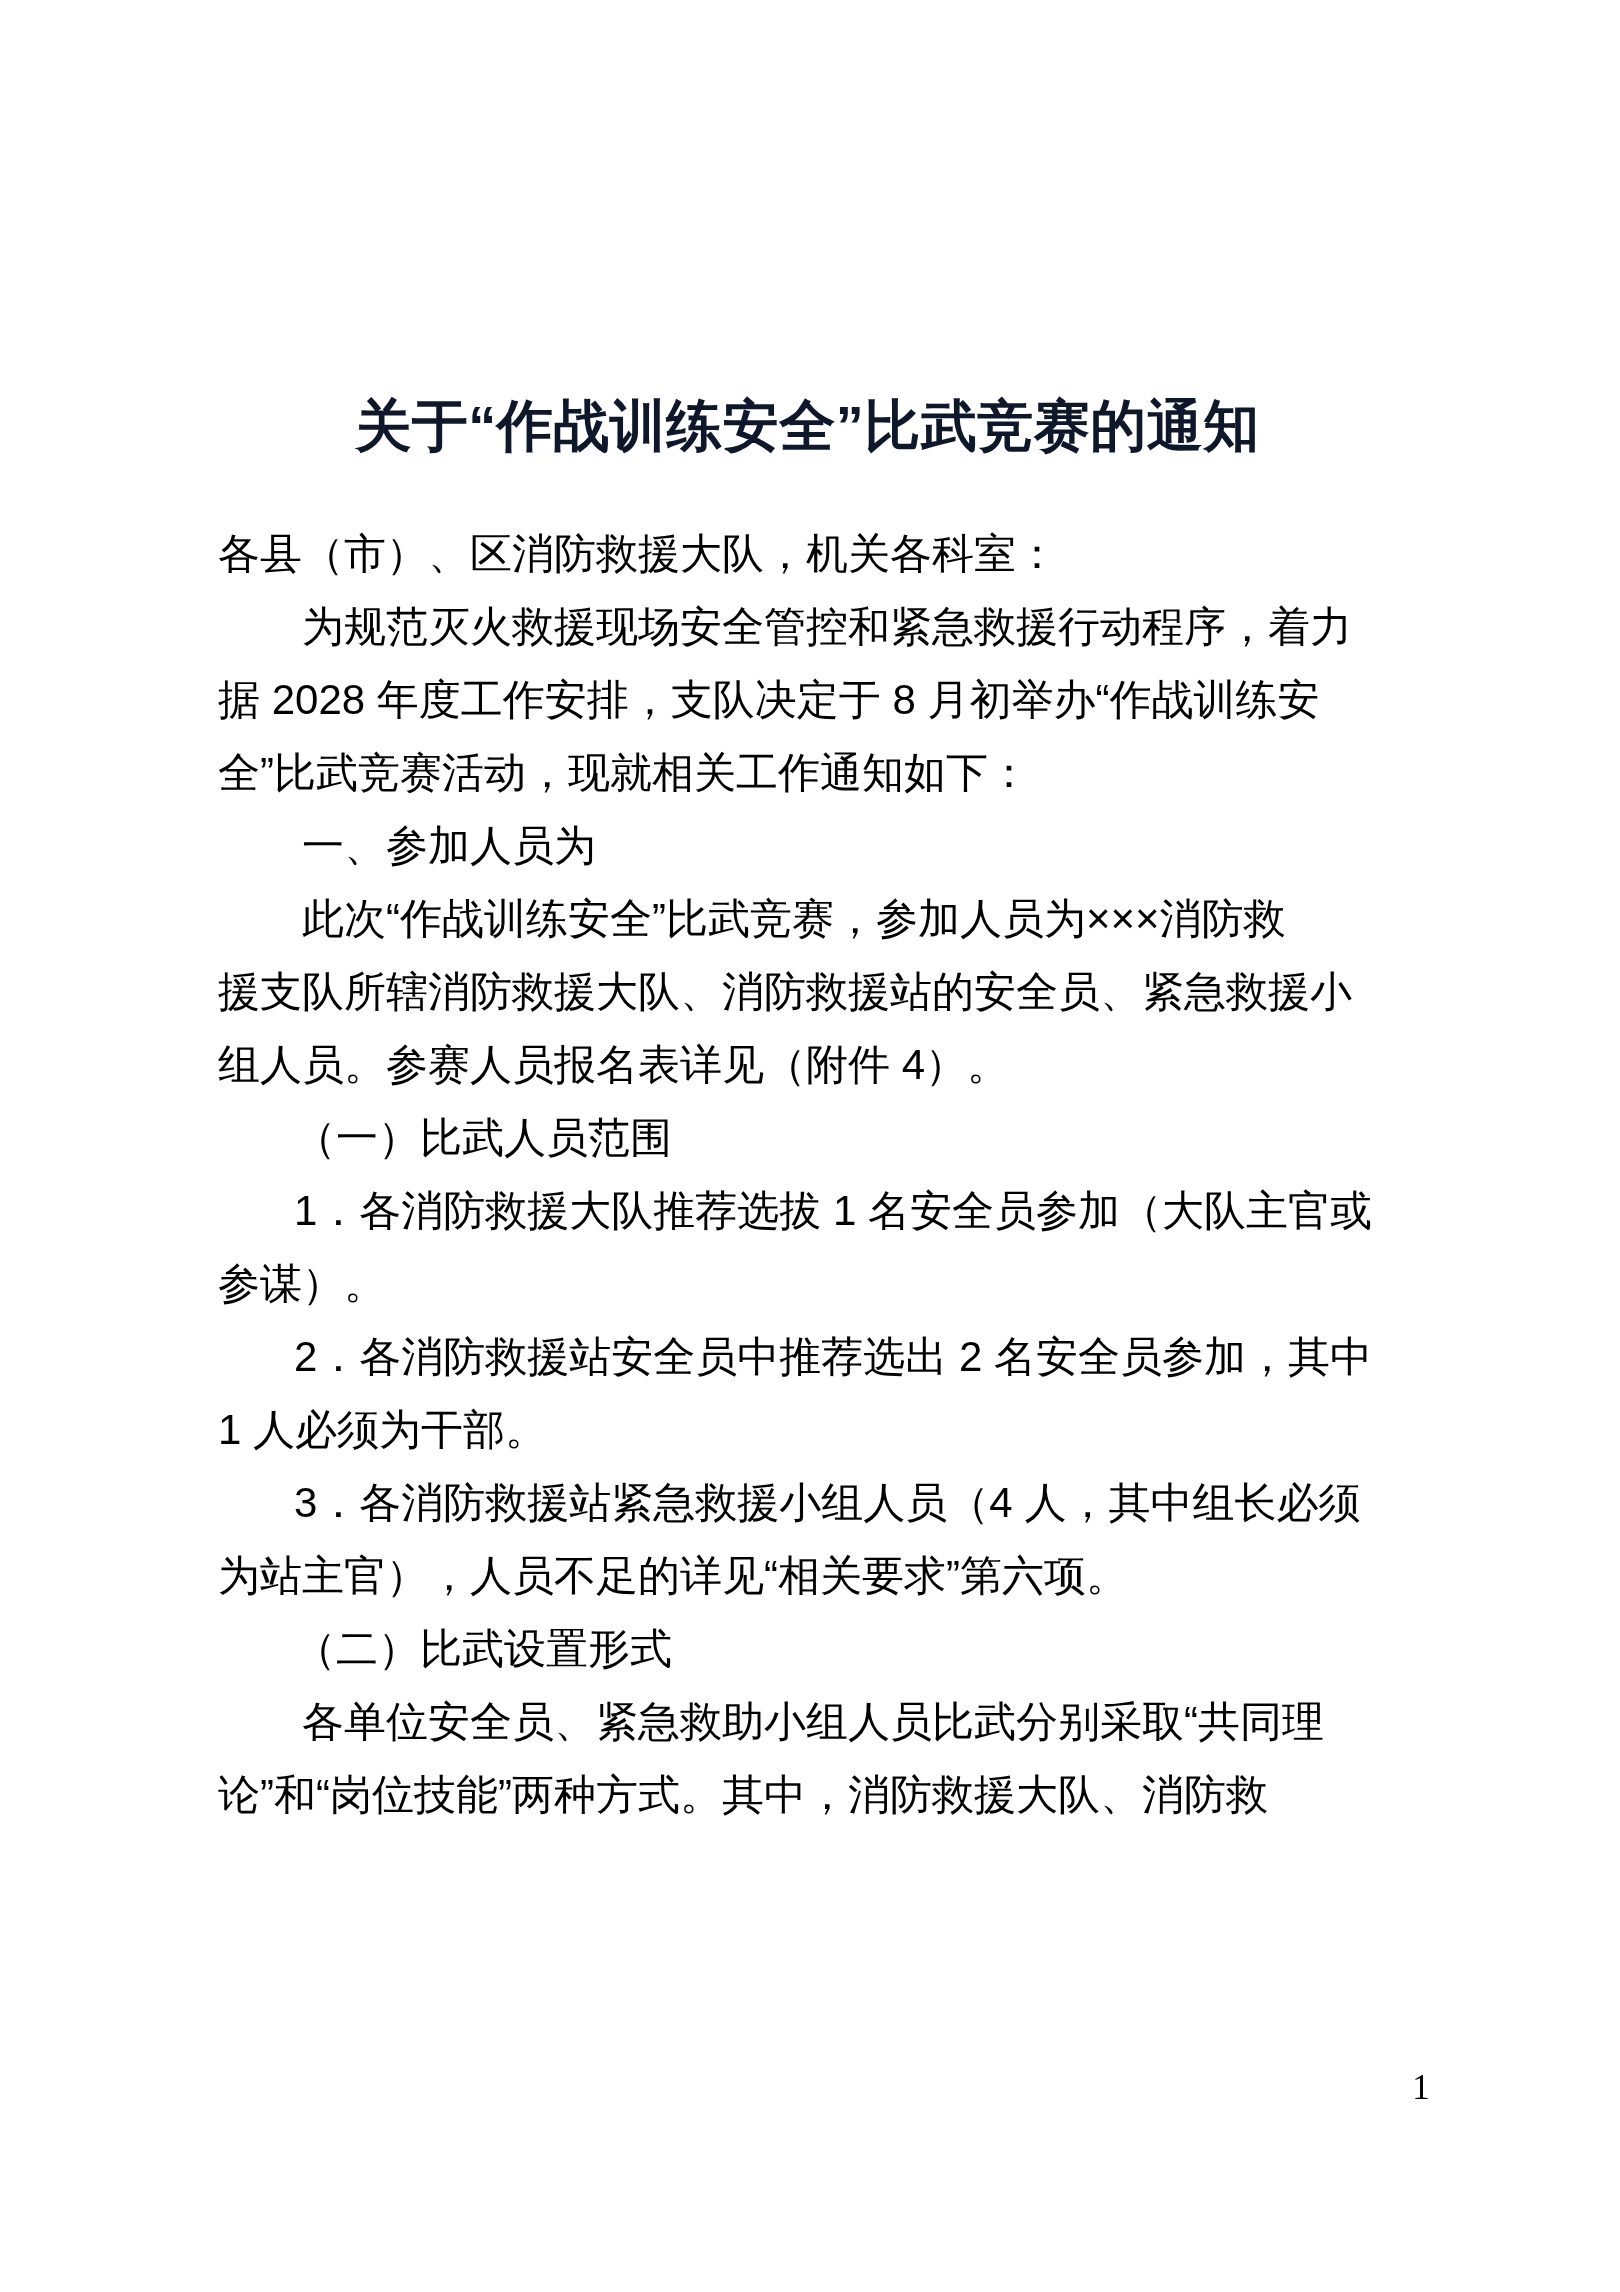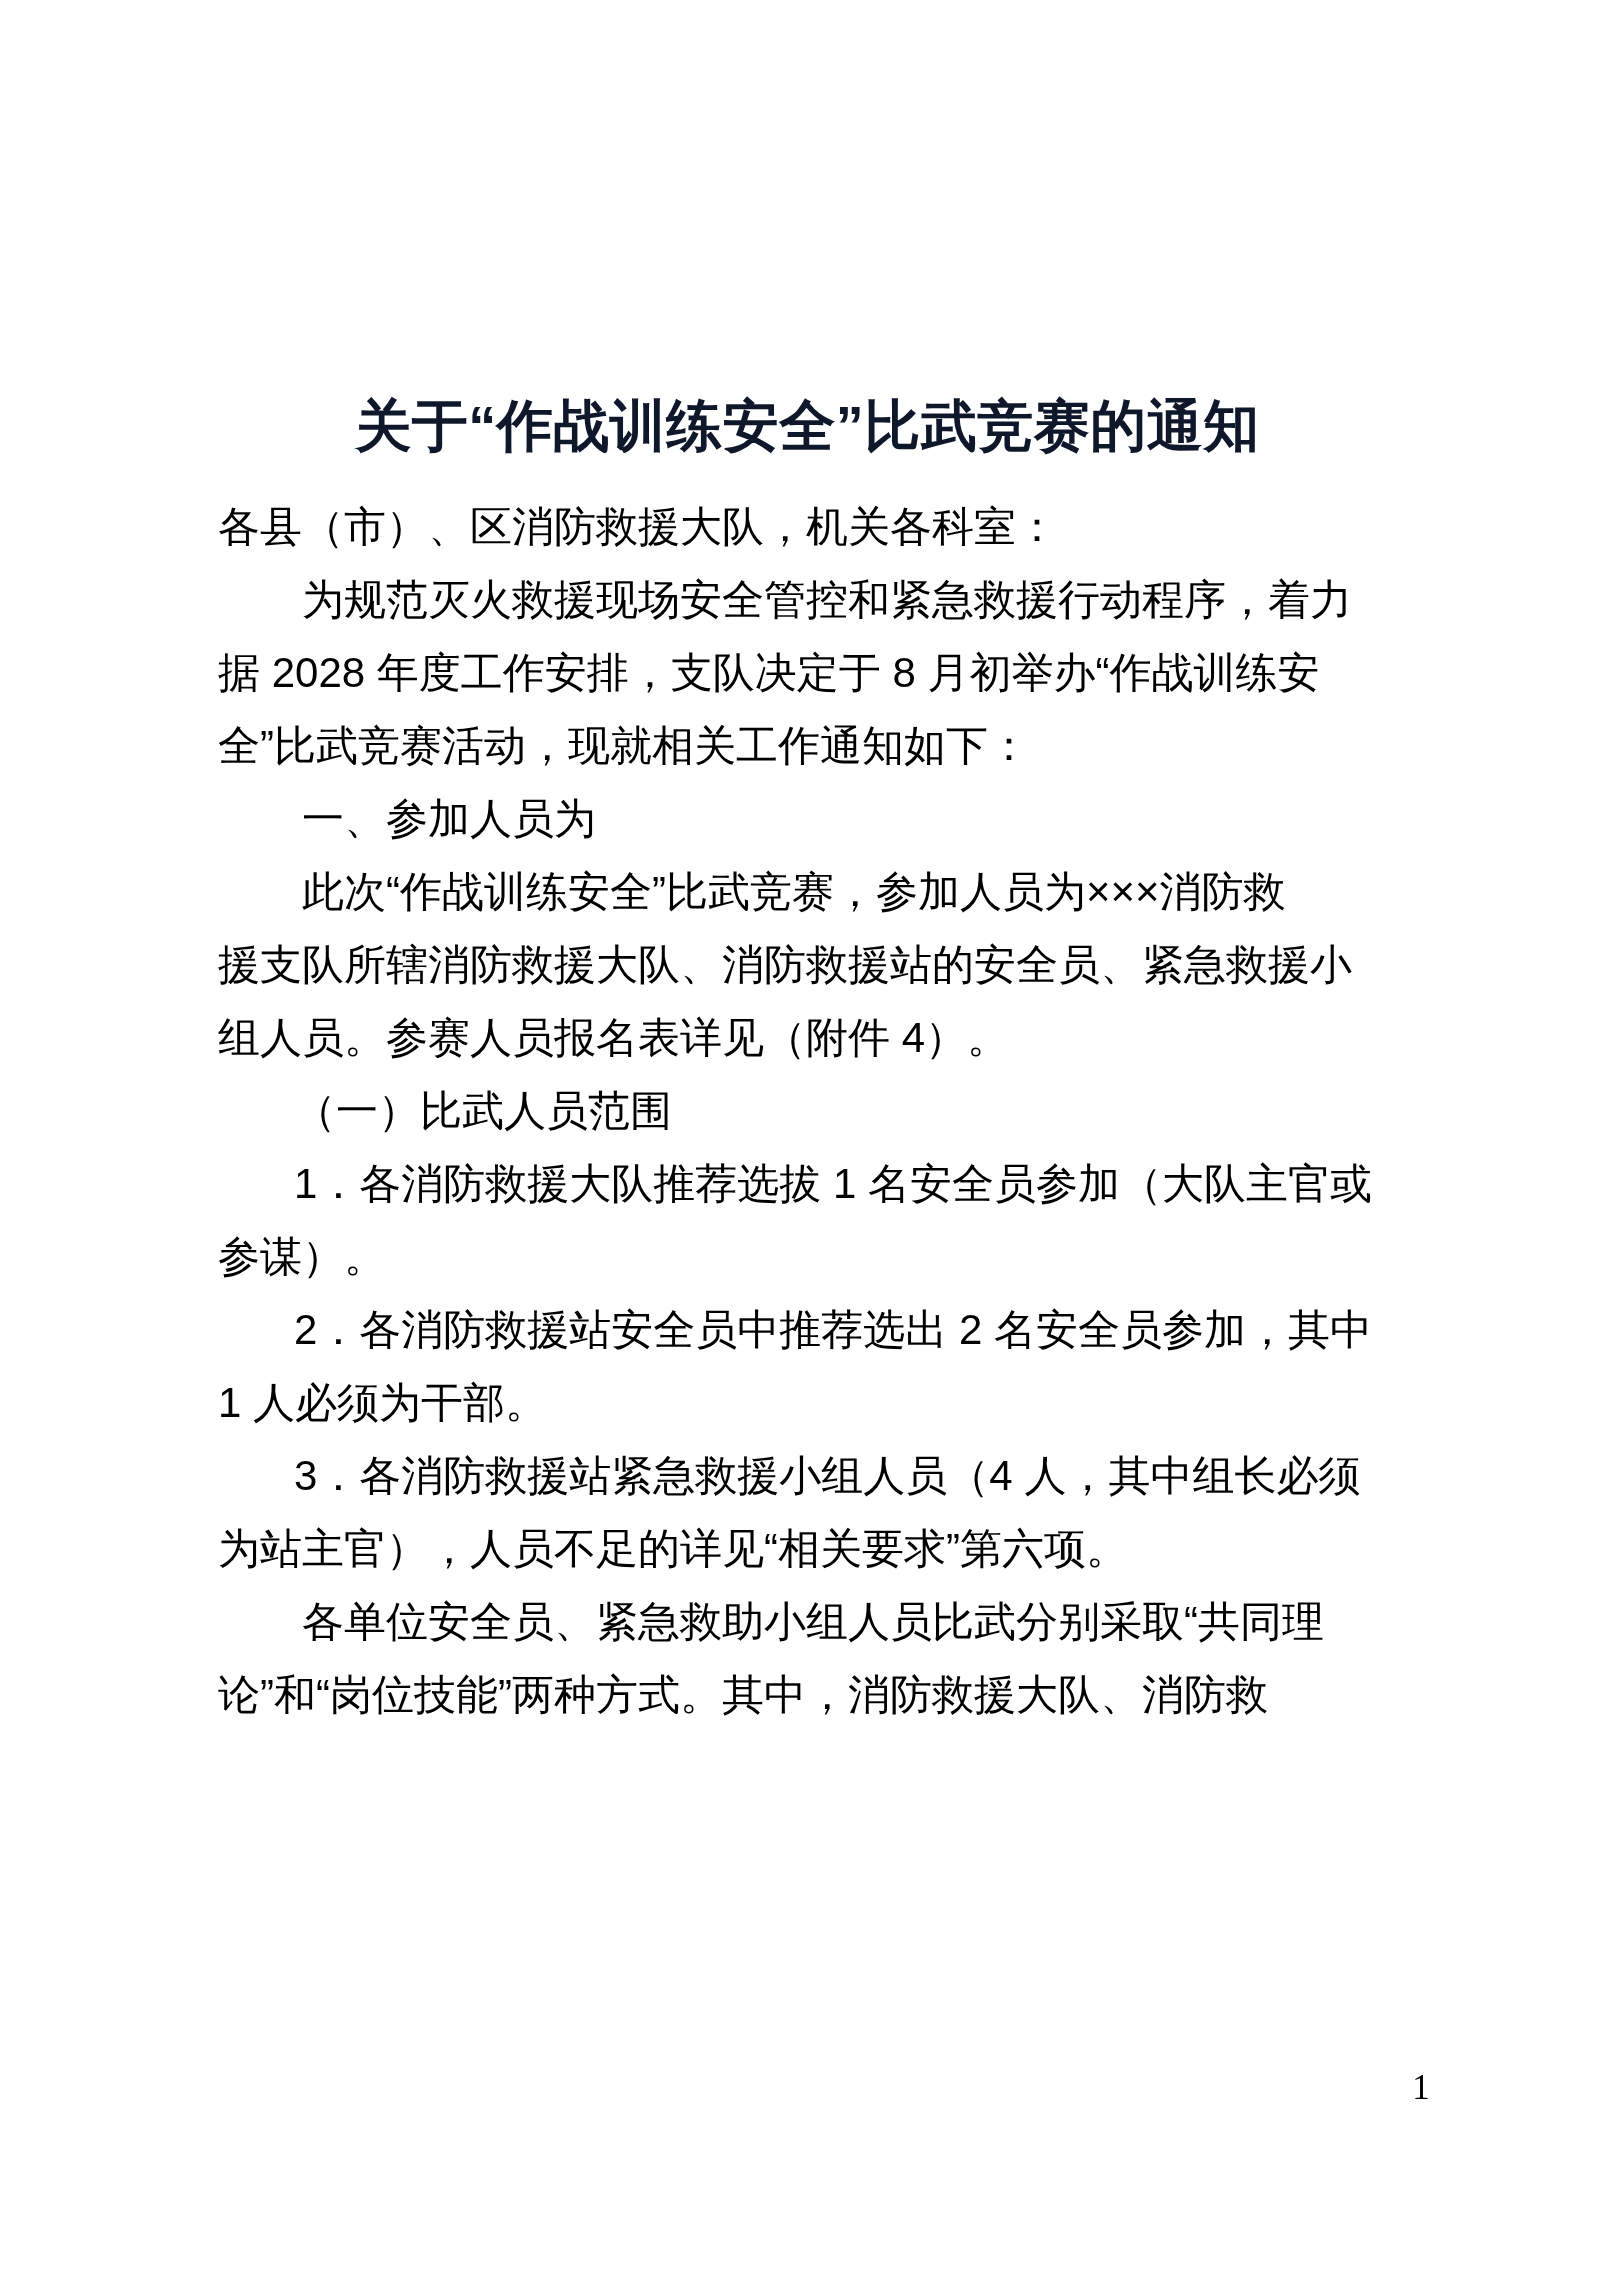--- a/index.html
+++ b/index.html
@@ -33,21 +33,21 @@
     line-height: 74px;
     letter-spacing: 0.5px;
     white-space: nowrap;
     color: #0f172a;
   }
 
   
   #body-block {
     position: absolute;
     left: 218px;
-    top: 490px;
+    top: 517px;
     width: 1182px;
   }
 
   .line {
     font-size: 42px;
     line-height: 73px;
     height: 73px;
     letter-spacing: 0px;
     white-space: nowrap;
     color: #000000;
@@ -93,20 +93,21 @@
       <div class="line indent">此次“作战训练安全”比武竞赛，参加人员为×××消防救</div>
       <div class="line">援支队所辖消防救援大队、消防救援站的安全员、紧急救援小</div>
       <div class="line">组人员。参赛人员报名表详见（附件 4）。</div>
       <div class="line indent-num">（一）比武人员范围</div>
       <div class="line indent-num">1．各消防救援大队推荐选拔 1 名安全员参加（大队主官或</div>
       <div class="line">参谋）。</div>
       <div class="line indent-num">2．各消防救援站安全员中推荐选出 2 名安全员参加，其中</div>
       <div class="line">1 人必须为干部。</div>
       <div class="line indent-num">3．各消防救援站紧急救援小组人员（4 人，其中组长必须</div>
       <div class="line">为站主官），人员不足的详见“相关要求”第六项。</div>
+      <div class="line indent-num">（二）比武设置形式</div>
       <div class="line indent">各单位安全员、紧急救助小组人员比武分别采取“共同理</div>
       <div class="line">论”和“岗位技能”两种方式。其中，消防救援大队、消防救</div>
     </div>
 
   <div id="page-number">1</div>
 
 </div>
 
 
 </body></html>

